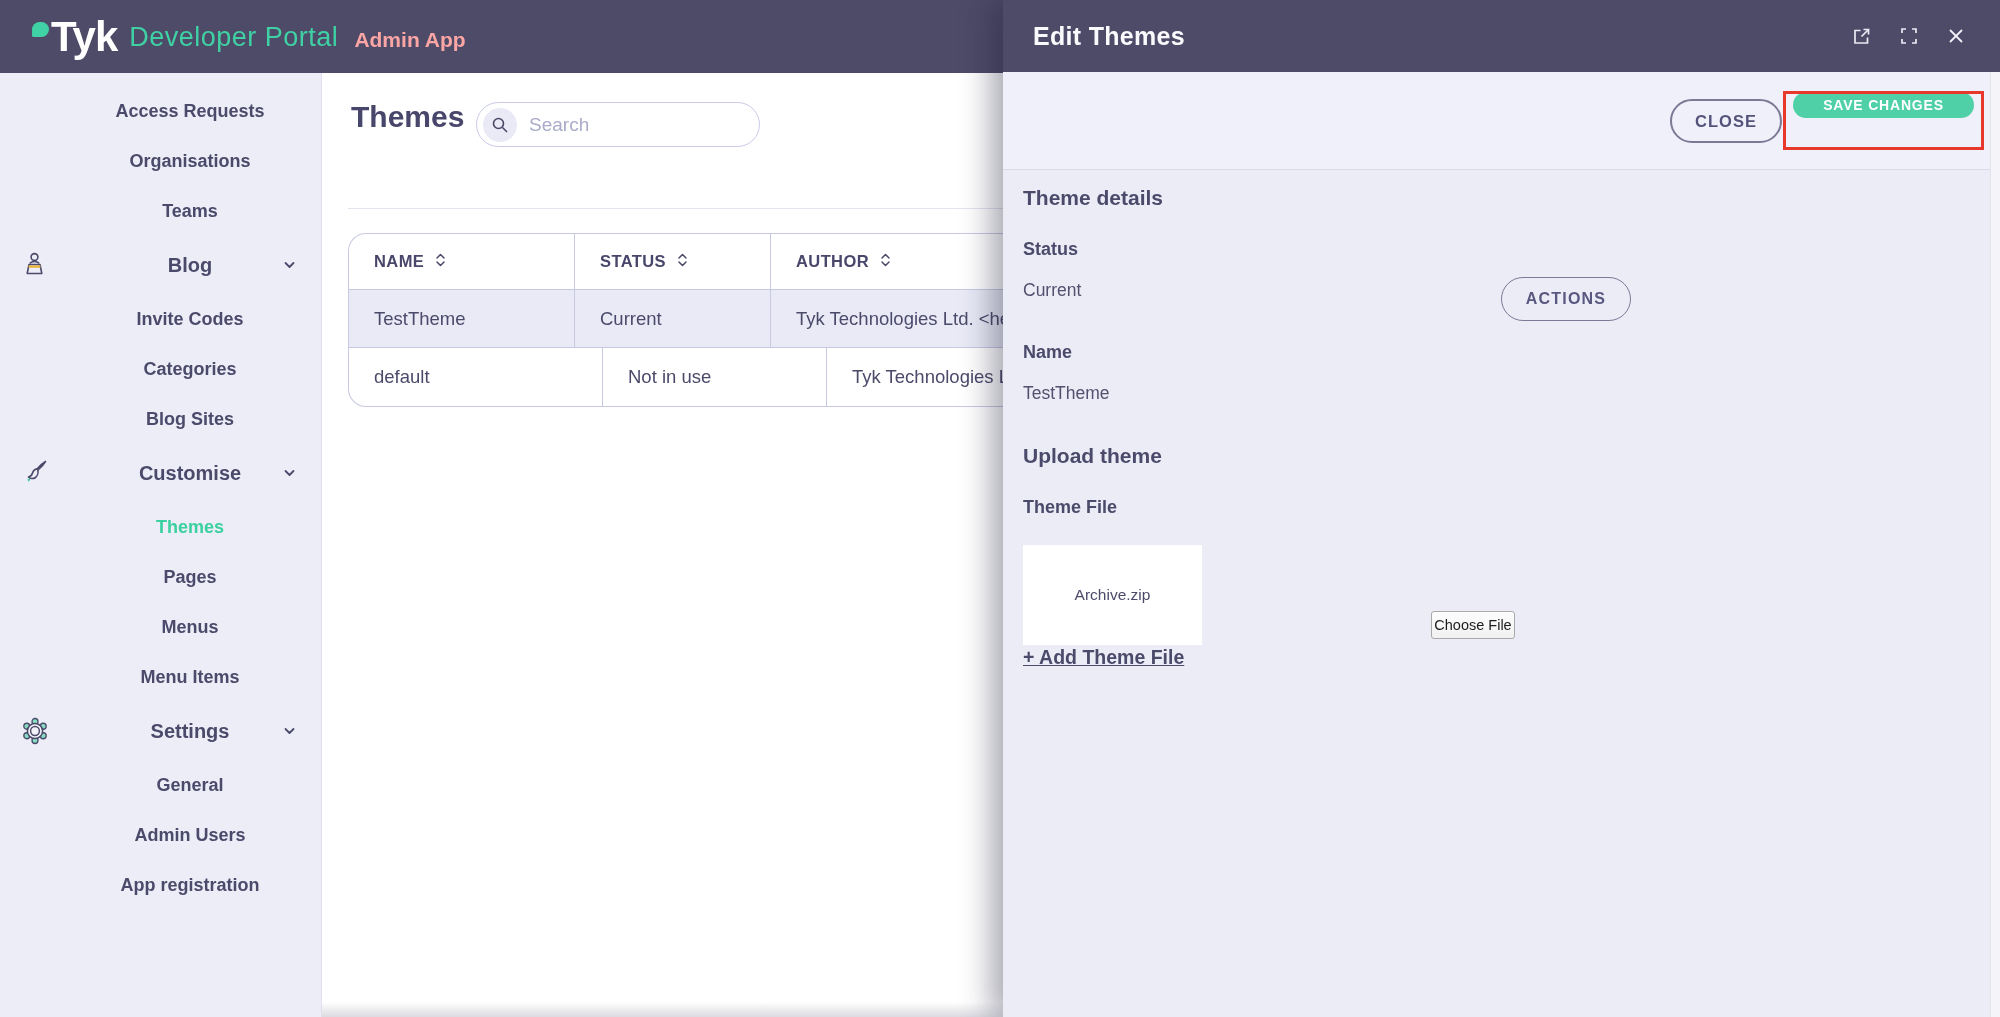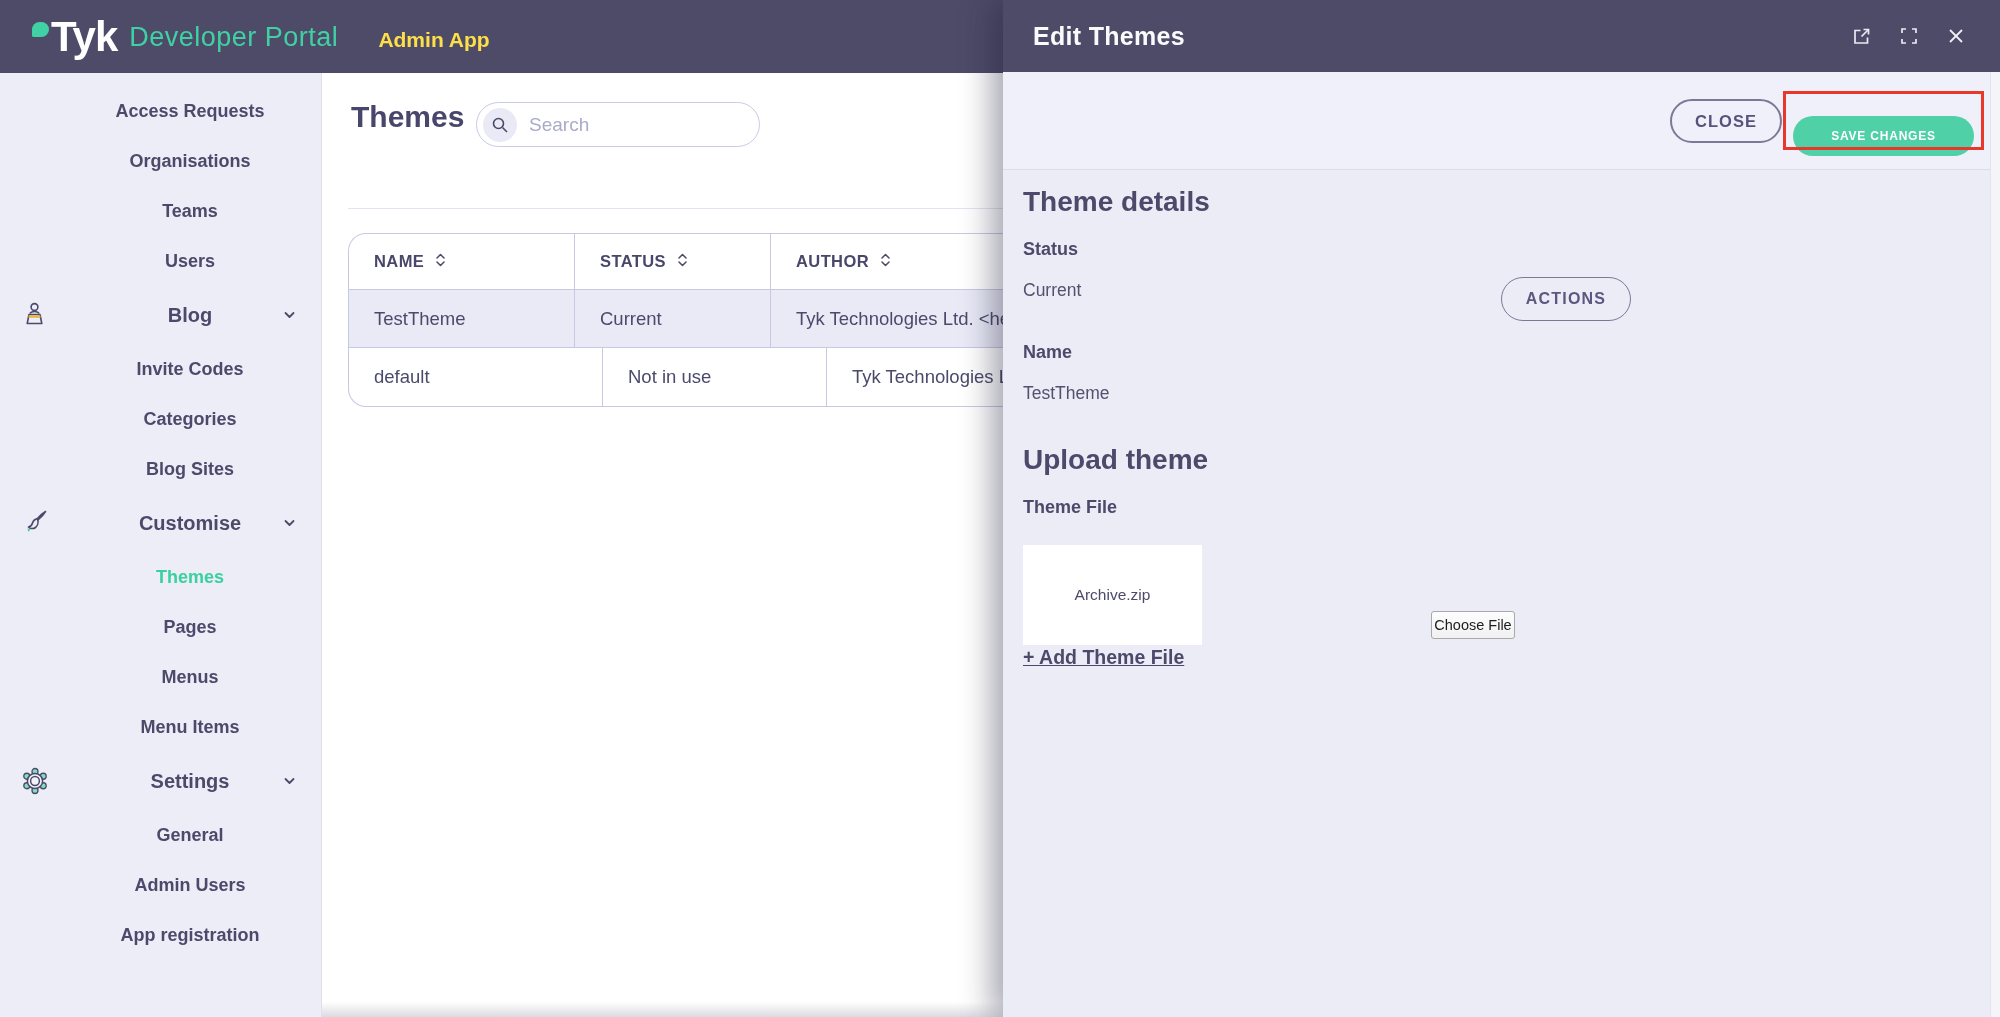--- a/index.html
+++ b/index.html
@@ -10,21 +10,21 @@
   }
   
   .topbar {
     position:absolute; left:0; top:0; width:2000px; height:73px;
     background:#4e4b68; display:flex; align-items:center; padding-left:32px; z-index:5;
   }
   .brand { display:flex; align-items:flex-start; }
   .leaf { width:17px; height:15px; background:#40d1a4; border-radius:8px 8px 8px 2px; margin-top:6px; }
   .brand-word { color:#ffffff; font-size:42px; font-weight:700; letter-spacing:-1px; line-height:1; margin-left:2px; }
   .brand-suffix { color:#3fd1a4; font-size:27px; font-weight:500; letter-spacing:.5px; margin-left:12px; margin-top:6px; }
-  .app-label { color:#fde047; font-size:21px; font-weight:700; margin-left:40px; margin-top:7px; }
+  .app-label { color:#fca5a5; font-size:21px; font-weight:700; margin-left:16px; margin-top:7px; }
 
   
   .sidebar {
     position:absolute; left:0; top:73px; width:322px; bottom:0;
     background:#ecedf7; border-right:1px solid #dfdfee; padding-top:13px; z-index:2;
   }
   .side-item {
     position:relative; height:50px; display:flex; align-items:center;
     padding-left:59px; font-size:18px; font-weight:600; color:#4c4a6b; cursor:pointer;justify-content:center;
   }
@@ -83,27 +83,27 @@
   .drawer-actionbar {
     position:absolute; left:0; top:72px; right:0; height:98px;
     background:#eff0f9; border-bottom:1px solid #dbdcea;
   }
   .btn-close {
     position:absolute; left:667px; top:99px; width:112px; height:44px;
     border:2px solid #7c7996; border-radius:22px; background:transparent;
     color:#55527b; font-family:"Liberation Sans", sans-serif; font-size:16.5px; font-weight:700; letter-spacing:1px; cursor:pointer;
   }
   .btn-save {
-    position:absolute; left:790px; top:116px; width:181px; height:40px;
+    position:absolute; left:790px; top:92px; width:181px; height:26px;
     border:none; border-radius:21px; background:#4fd0a6;
-    color:#ffffff; font-family:"Liberation Sans", sans-serif; font-size:12px; font-weight:700; letter-spacing:.8px; cursor:pointer;
+    color:#ffffff; font-family:"Liberation Sans", sans-serif; font-size:14px; font-weight:700; letter-spacing:.8px; cursor:pointer;
   }
   .save-highlight { position:absolute; left:780px; top:91px; width:201px; height:59px; border:3px solid #e8372b; }
 
-  .d-h2 { position:absolute; left:20px; font-size:28px; font-weight:700; color:#4c4a6b;text-align:center; }
+  .d-h2 { position:absolute; left:20px; font-size:21px; font-weight:700; color:#4c4a6b;text-align:center; }
   .d-label { position:absolute; left:20px; font-size:18px; font-weight:700; color:#4c4a6b; }
   .d-value { position:absolute; left:20px; font-size:17.5px; color:#53516f; }
   .btn-actions {
     position:absolute; left:498px; top:277px; width:130px; height:44px;
     border:1.5px solid #7c7996; border-radius:22px; background:transparent;
     color:#5a5780; font-family:"Liberation Sans", sans-serif; font-size:16px; font-weight:700; letter-spacing:1.2px; cursor:pointer;
   }
   .file-box {
     position:absolute; left:20px; top:545px; width:179px; height:100px; background:#ffffff;
     display:flex; align-items:center; justify-content:center; font-size:15.5px; color:#4c4a6b;
@@ -138,23 +138,20 @@
 
   <nav class="sidebar">
     <div class="side-item">
         <span>Access Requests</span>
       </div>
     <div class="side-item">
         <span>Organisations</span>
       </div>
     <div class="side-item">
         <span>Teams</span>
-      </div>
-    <div class="side-item">
-        <span>Users</span>
       </div>
     <div class="side-item group">
       <span class="side-icon">
         <svg width="28" height="30" viewBox="0 0 28 30" fill="none" stroke="#4c4a6b" stroke-width="1.6">
           <circle cx="14.5" cy="7" r="3.4"></circle>
           <path d="M10 13.5 C11 10.8, 18 10.8, 19 13.5"></path>
           <path d="M9 14.5 H20 L21.8 23.5 H7.2 Z" stroke-linejoin="round"></path>
           <path d="M8.6 16.6 H20.4" stroke="#e9b63b" stroke-width="2.4"></path>
         </svg>
       </span>

